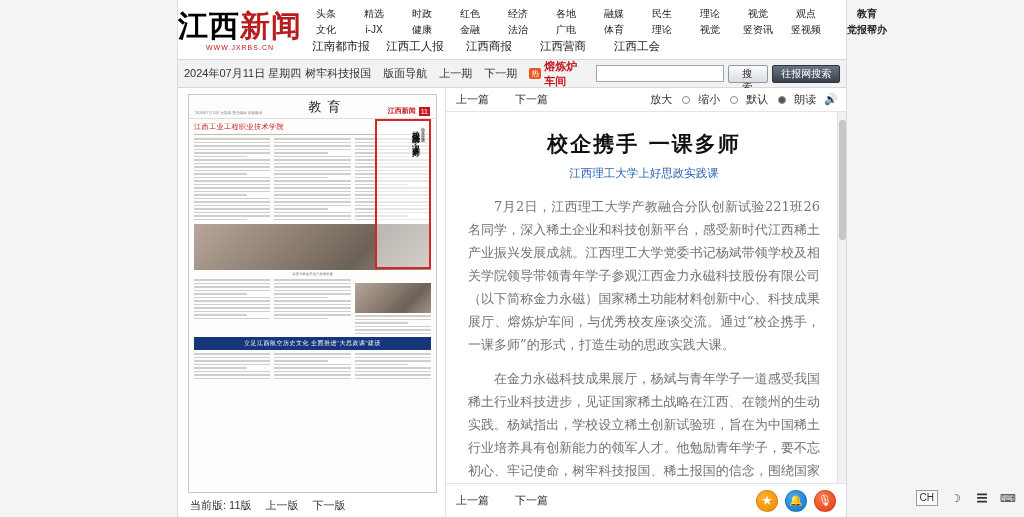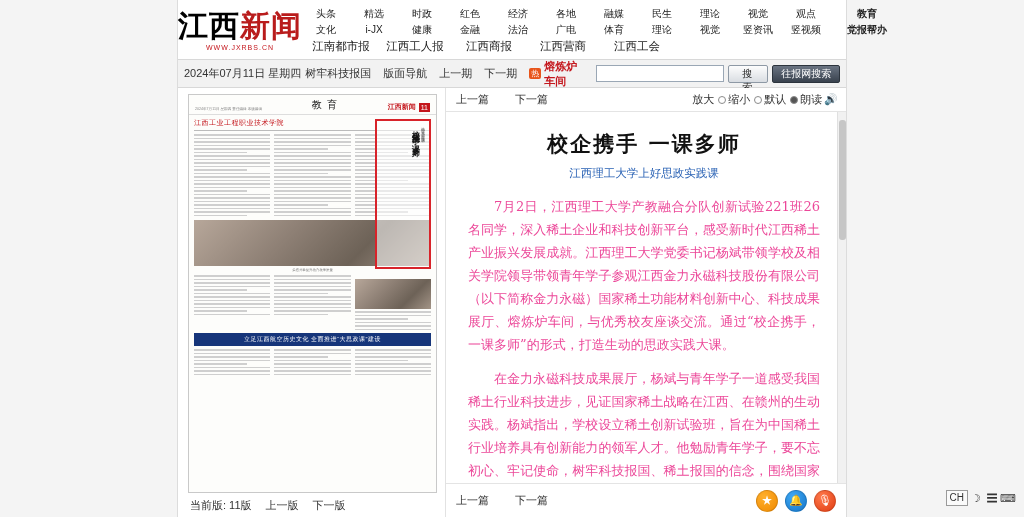--- a/index.html
+++ b/index.html
@@ -165,21 +165,21 @@
     background: #fdfdfb;
     overflow: hidden;
   }
   .pt-head {
     display: flex; justify-content: space-between;
     align-items: flex-end;
     padding: 3px 6px 2px 6px;
     border-bottom: 1px solid #ddd;
   }
   .pt-head-left { font-size: 3.6px; color: #888; line-height: 5px; }
-  .pt-head-mid { font-size: 10px; color: #222; letter-spacing: 1px; font-family: "DejaVu Serif", serif;}
+  .pt-head-mid { font-size: 13px; color: #222; letter-spacing: 1px; font-family: "DejaVu Serif", serif;}
   .pt-head-right { display:flex; align-items:center; gap:3px; }
   .pt-logo {
     font-family: "DejaVu Serif", serif;
     color: #c4161c; font-size: 7px; font-weight: bold;
   }
   .pt-pagenum {
     background: #c4161c; color: #fff;
     font-size: 7px; padding: 0 2px; line-height: 9px;
   }
   .pt-body { position: relative; padding: 3px 5px; }
@@ -267,21 +267,21 @@
   .art-topbar {
     height: 24px;
     border-bottom: 1px solid #e4e4e4;
     display: flex; align-items: center;
     padding: 0 8px 0 10px;
     font-size: 11px; color: #333;
     gap: 14px;
   }
   .art-topbar .right {
     margin-left: auto;
-    display: flex; align-items: center; gap: 2px;
+    display: flex; align-items: center; gap: 8px;
     font-size: 11px;
   }
   .radio {
     display: inline-block; width: 8px; height: 8px;
     border: 1px solid #8b8b8b; border-radius: 50%;
     background: #fff; vertical-align: -1px; margin-left: 2px;
   }
   .radio.on { background: #555; }
   .speaker { font-size: 11px; }
   .art-scroll {
@@ -302,21 +302,21 @@
   .art-sub {
     text-align: center;
     font-size: 11.5px;
     color: #2b63b5;
     margin-bottom: 14px;
   }
   .art-p {
     font-family: "DejaVu Serif", serif;
     font-size: 13px;
     line-height: 23px;
-    color: #ec4899;
+    color: #737373;
     text-align: justify;
     text-indent: 2em;
     margin: 0 0 11px 0;
   }
   .art-bottombar {
     height: 34px;
     border-top: 1px solid #e4e4e4;
     display: flex; align-items: center;
     padding: 0 10px;
     font-size: 11px; color: #333;
@@ -359,21 +359,21 @@
   .leftgutter {
     position: absolute;
     left: 0; top: 0; width: 178px; height: 517px;
     background: #f4f4f4;
     border-right: 1px solid #dcdcdc;
   }
   .tray {
     position: absolute;
     right: 8px; bottom: 8px;
     height: 22px;
-    display: flex; align-items: center; 
+    display: flex; align-items: center; gap: 10px;
     font-size: 11px; color: #333;
   }
   .tray-item {
     display: flex; align-items: center; justify-content: center;
     min-width: 16px; height: 16px;
     cursor: pointer;
   }
   .tray-box {
     border: 1px solid #9a9a9a;
     padding: 0 3px;

